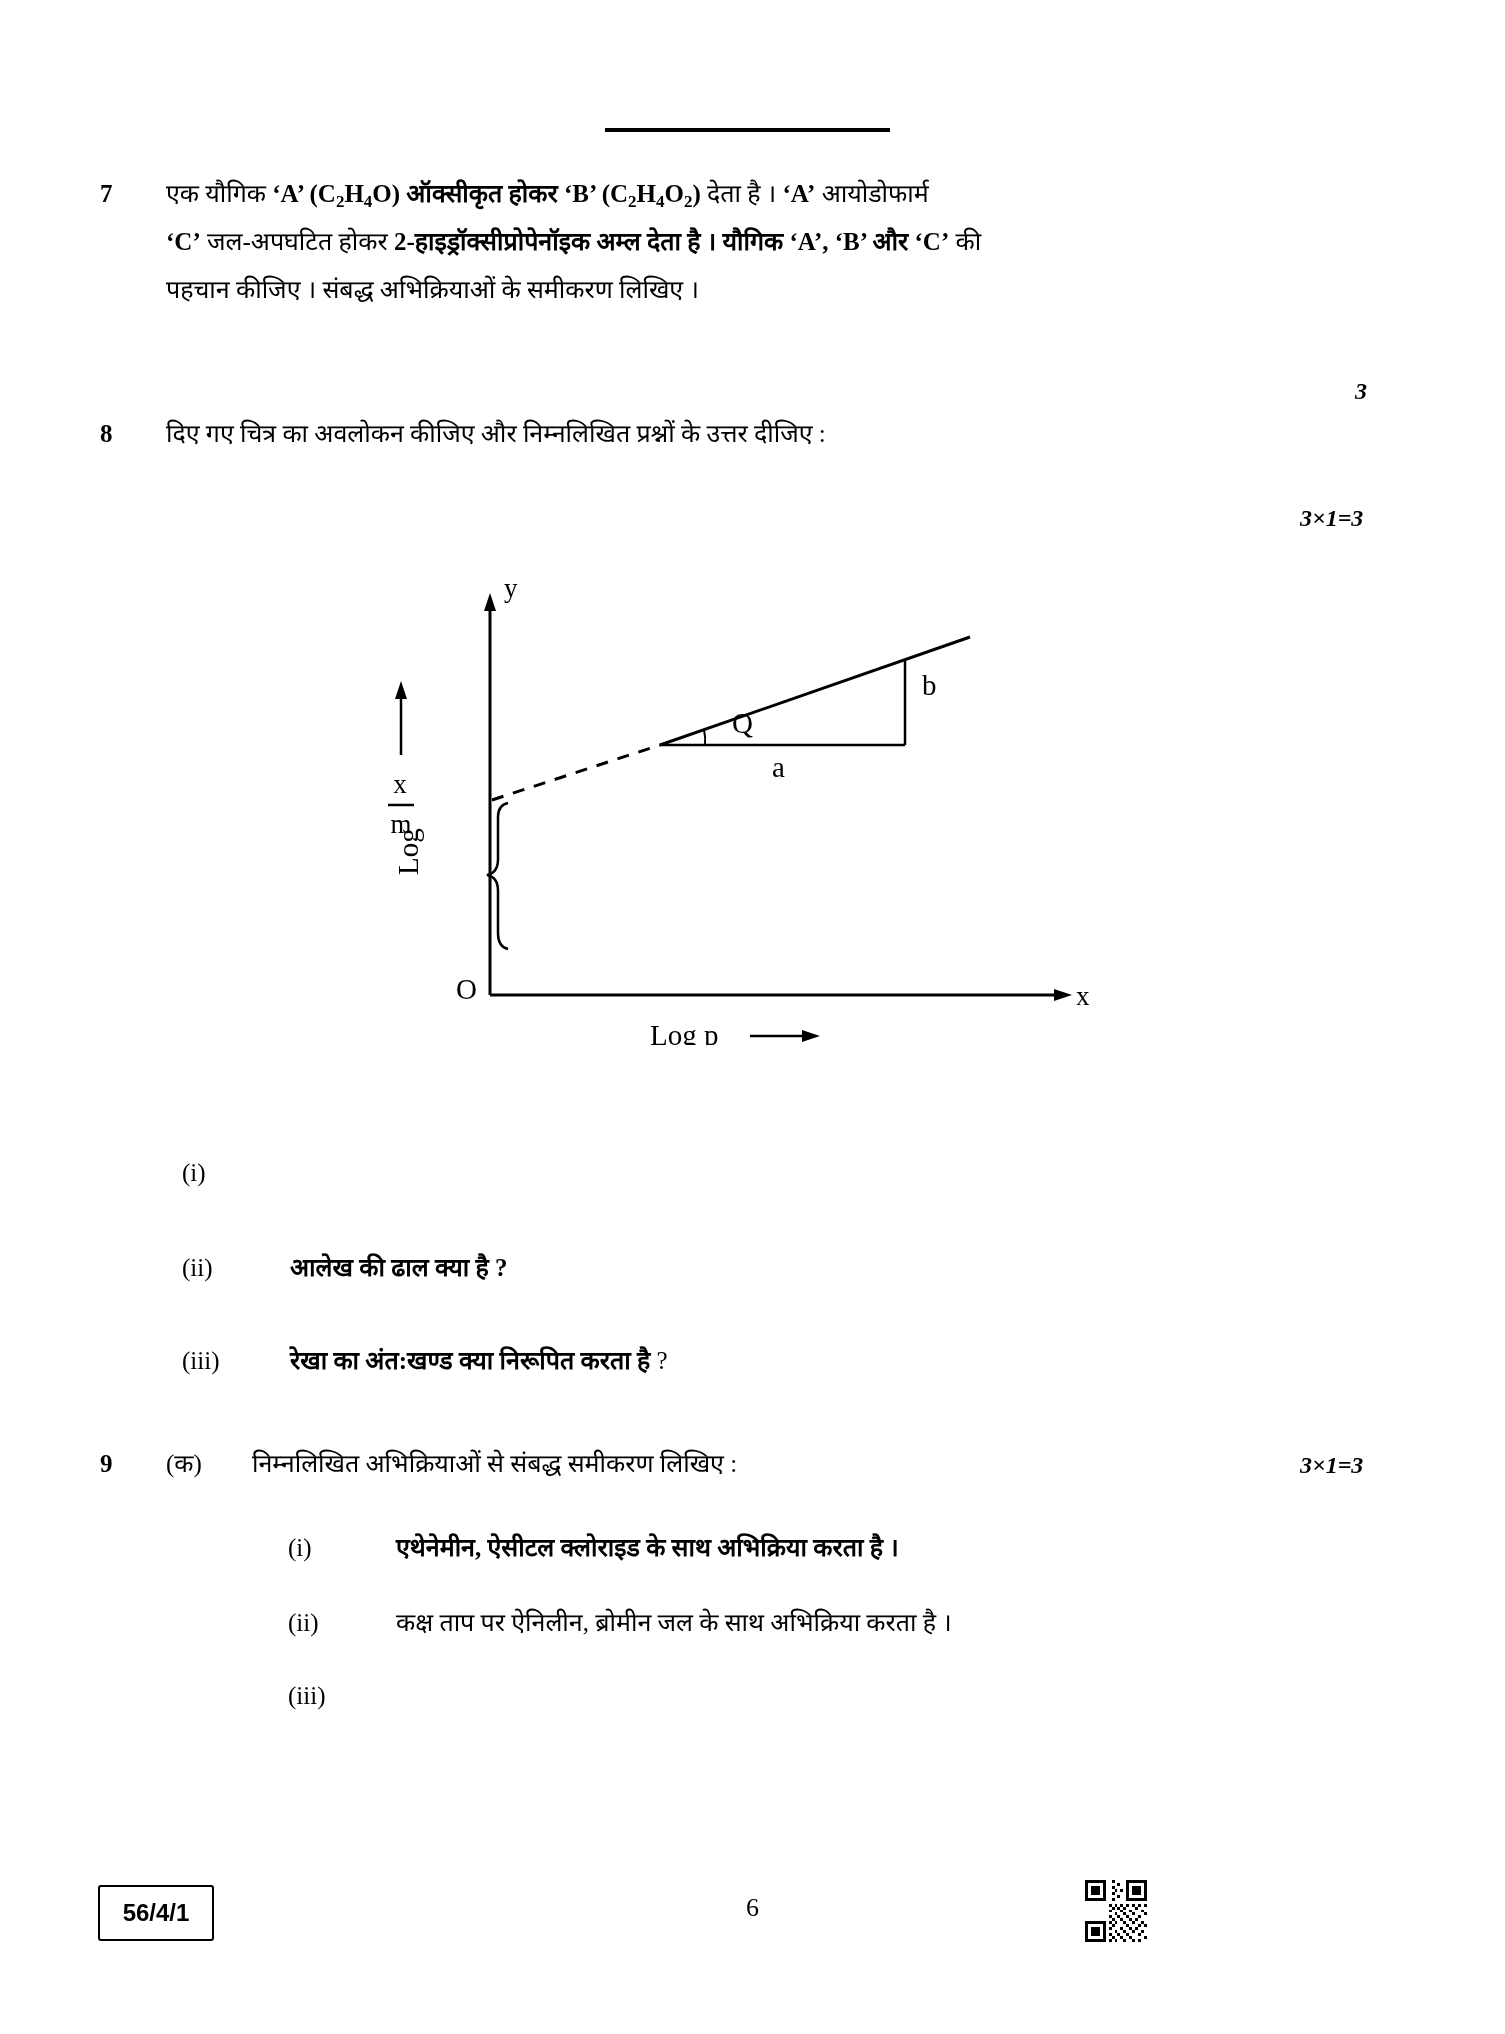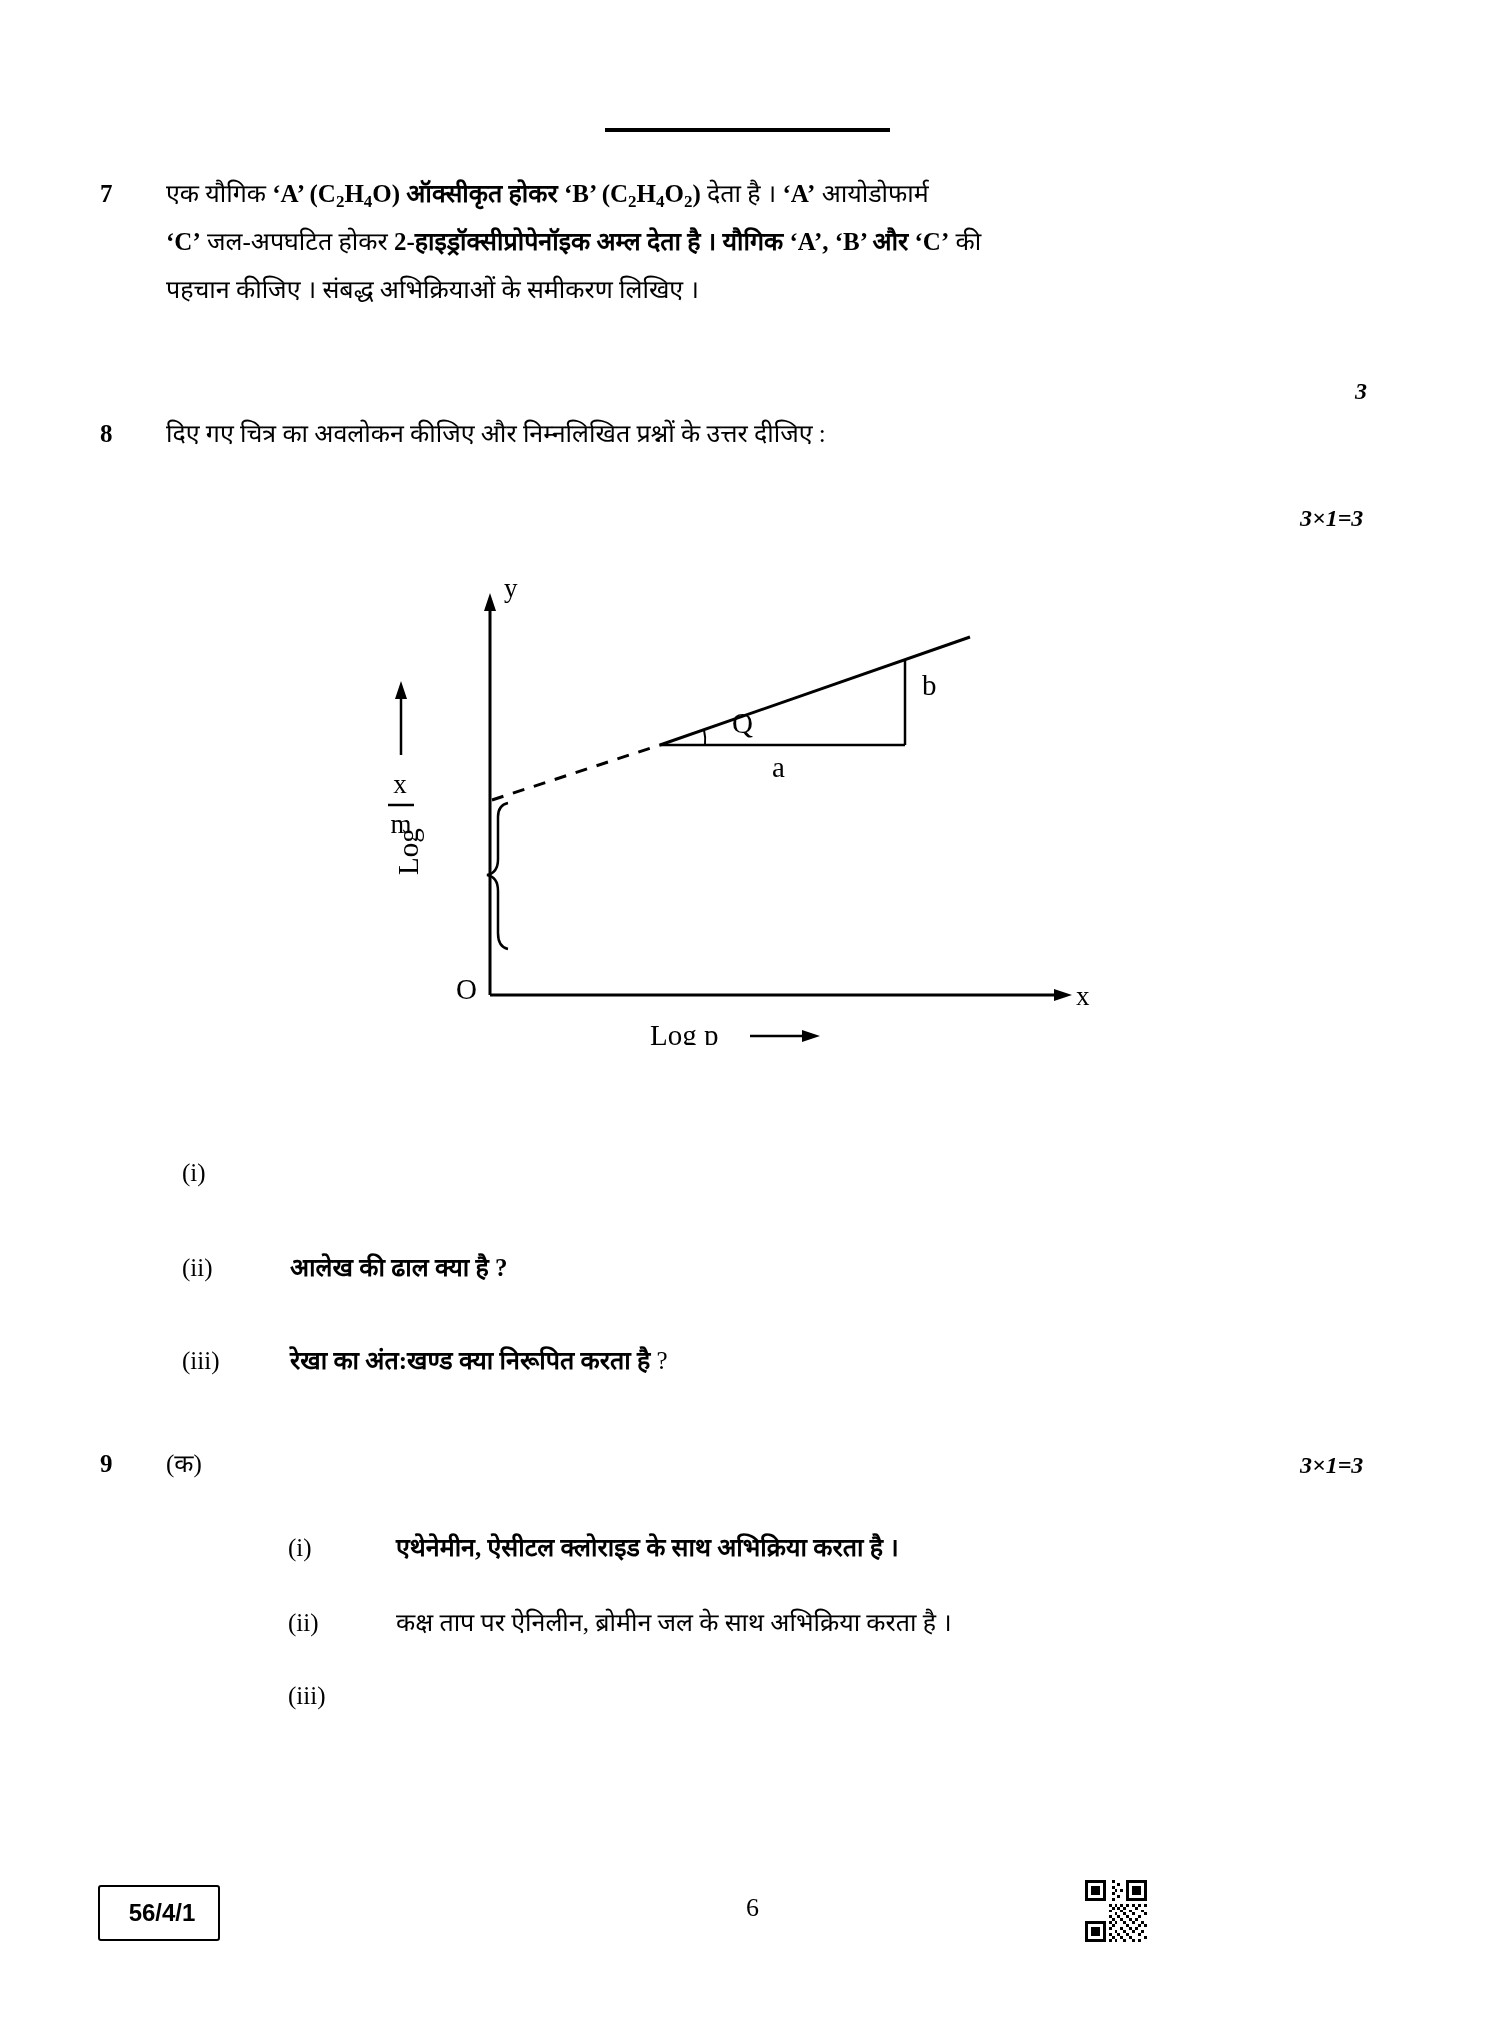--- a/index.html
+++ b/index.html
@@ -134,21 +134,20 @@
     width: 112px;
     height: 52px;
     border: 2px solid #000;
     border-radius: 3px;
     display: flex;
     align-items: center;
     justify-content: center;
     font-size: 24px;
     font-weight: bold;
     font-family: "Liberation Sans", sans-serif;
-    padding-left: 6px;
   }
   .page-number {
     position: absolute;
     left: 0;
     right: 0;
     top: 1893px;
     text-align: center;
     font-size: 26px;
   }
   .qr {
@@ -245,20 +244,23 @@
     <div class="subtext b"><span class="b">आलेख की ढाल क्या है</span> ?</div>
   </div>
   <div class="subitem" id="q8iii">
     <div class="sublabel">(iii)</div>
     <div class="subtext"><span class="b">रेखा का अंत:खण्ड क्या निरूपित करता है</span> ?</div>
   </div>
 
   <div class="q" id="q9">
     <div class="qnum">9</div>
     <div class="qpart">(क)</div>
+    <div class="qbody">
+      <div class="line">निम्नलिखित अभिक्रियाओं से संबद्ध समीकरण लिखिए :</div>
+    </div>
   </div>
   <div class="marks" style="left:1300px; top:1452px;">3×1=3</div>
 
   <div class="subitem" id="q9i">
     <div class="sublabel">(i)</div>
     <div class="subtext b">एथेनेमीन, ऐसीटल क्लोराइड के साथ अभिक्रिया करता है ।</div>
   </div>
   <div class="subitem" id="q9ii">
     <div class="sublabel">(ii)</div>
     <div class="subtext">कक्ष ताप पर ऐनिलीन, ब्रोमीन जल के साथ अभिक्रिया करता है ।</div>

